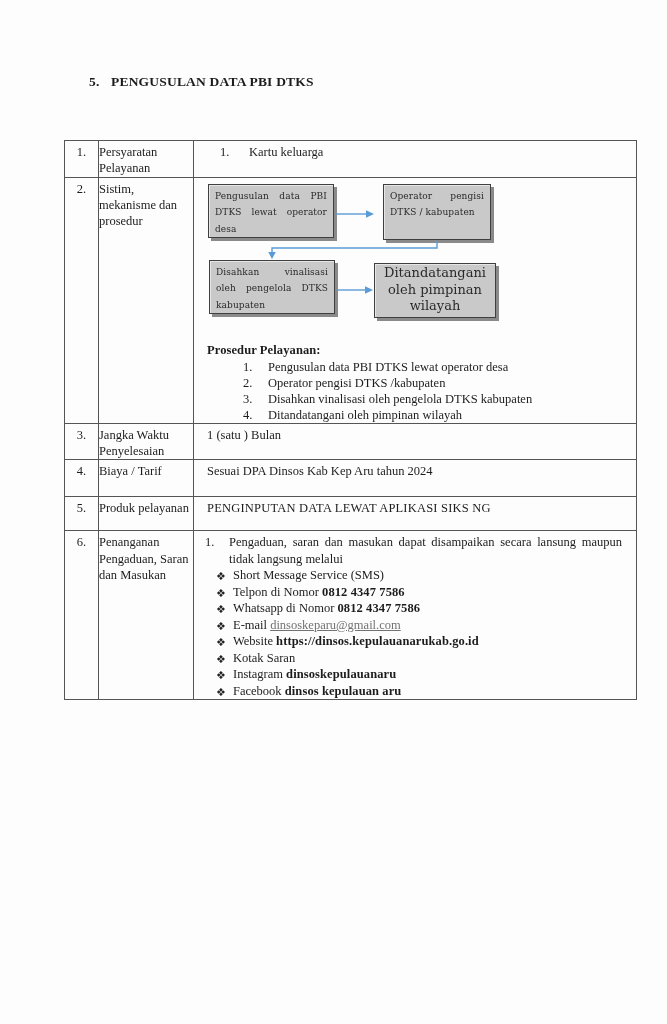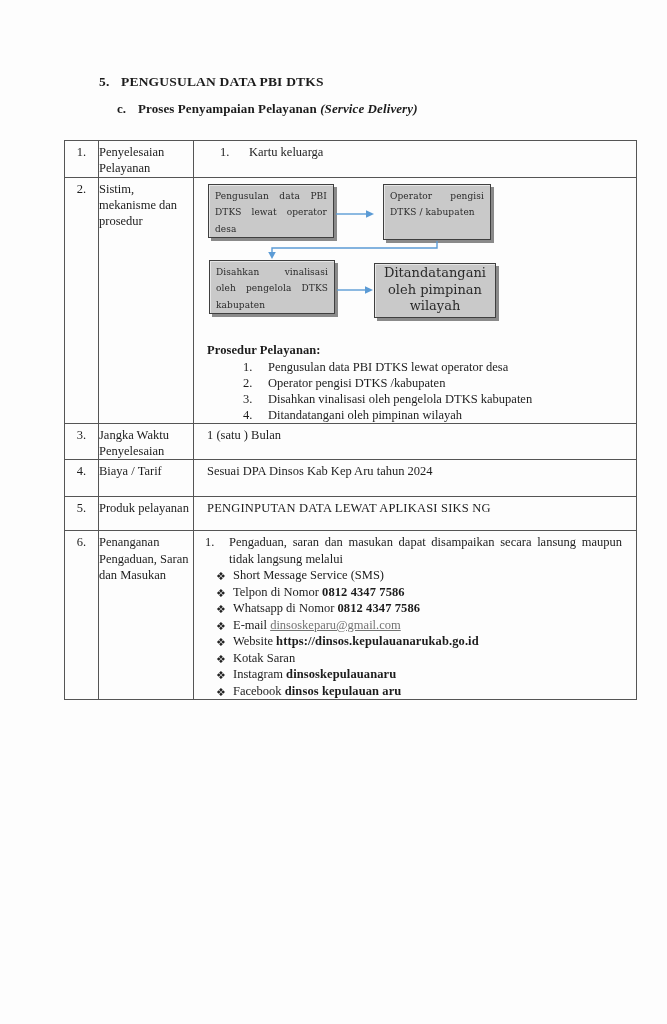--- a/index.html
+++ b/index.html
@@ -7,21 +7,21 @@
     width:667px;height:1024px;
     background:#ffffff;
     font-family:"Liberation Serif","DejaVu Serif",serif;
     color:#1c1c1c;
     position:relative;
     -webkit-font-smoothing:antialiased;
   }
   .page{position:relative;width:667px;height:1024px;overflow:hidden;background:#fdfdfd;}
 
   
-  .heading{position:absolute;left:99px;top:74px;font-size:13.5px;font-weight:bold;letter-spacing:.2px;}
+  .heading{position:absolute;left:89px;top:74px;font-size:13.5px;font-weight:bold;letter-spacing:.2px;}
   .heading .hnum{display:inline-block;width:22px;}
   .subheading{position:absolute;left:117px;top:101px;font-size:13px;font-weight:bold;letter-spacing:.1px;}
   .subheading .hnum{display:inline-block;width:21px;}
   .subheading .it{font-style:italic;}
 
   
   table.main{
     position:absolute;left:64px;top:140px;
     width:573px;border-collapse:collapse;table-layout:fixed;
     font-size:12.5px;line-height:1.3;
@@ -82,36 +82,33 @@
   a.mail-link{color:#737373;text-decoration:underline;}
 </style>
 </head>
 <body>
 
 <div class="page">
 
   <div class="heading">
     <span class="hnum">5.</span><span>PENGUSULAN DATA PBI DTKS</span>
   </div>
-  <div class="subheading">
-    <span class="hnum">c.</span><span>Proses Penyampaian Pelayanan </span><span class="it">(Service Delivery)</span>
-  </div>
 
   <table class="main">
     <colgroup>
         <col class="c-no">
         <col class="c-komp">
         <col>
       </colgroup>
 
     <tbody>
 
     <tr style="height:33px;">
       <td class="no-cell">1.</td>
-      <td class="komp-cell">Penyelesaian Pelayanan</td>
+      <td class="komp-cell">Persyaratan Pelayanan</td>
       <td class="uraian-cell">
         <div class="num-item li-r1">
           <span class="num">1.</span>
           <span>Kartu keluarga</span>
         </div>
       </td>
     </tr>
 
     <tr style="height:231px;">
       <td class="no-cell">2.</td>

